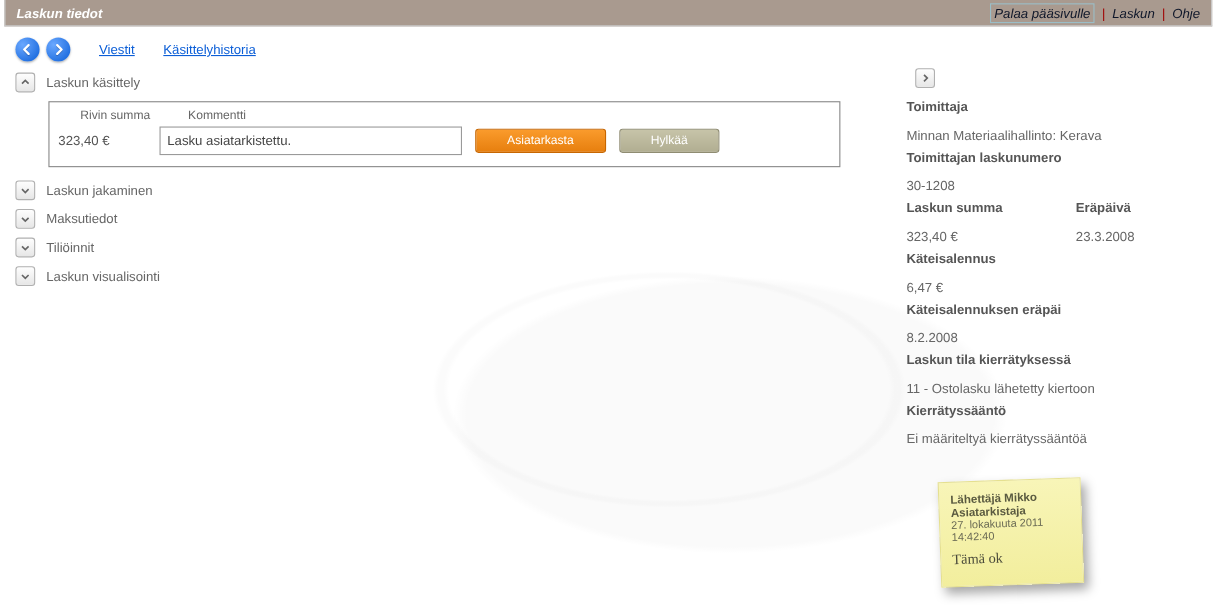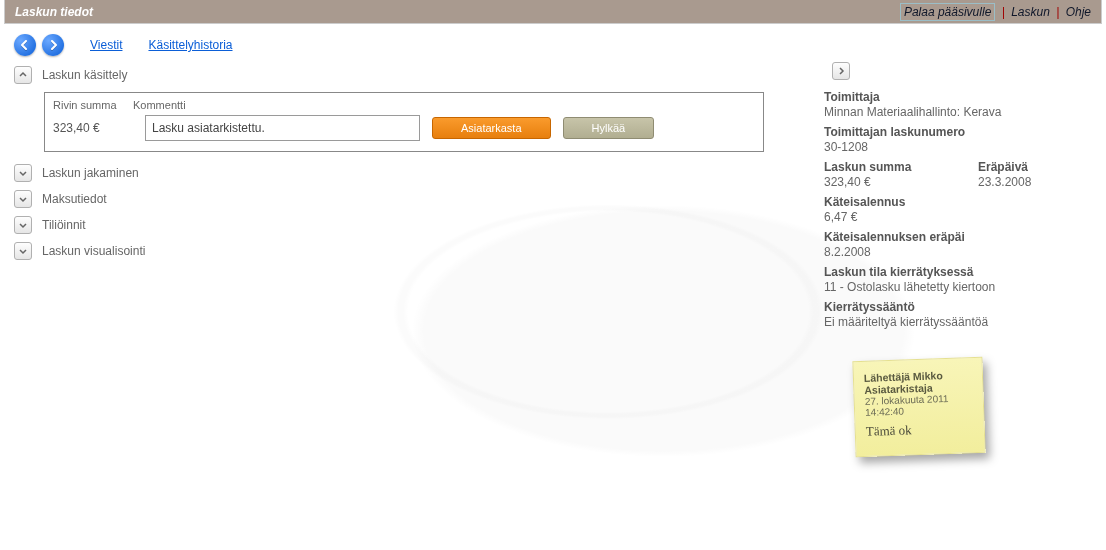--- a/index.html
+++ b/index.html
@@ -108,23 +108,25 @@
 
   .processing-box {
     border: 1px solid #888;
     padding: 6px 8px 10px 8px;
     margin: 4px 0 8px 30px;
     width: 720px;
     background: #fff;
   }
   .processing-box .labels {
     display: flex;
+    gap: 18px;
     color: #666;
     font-size: 11px;
     margin-bottom: 4px;
+    margin-left: 20px;
   }
   .processing-box .labels .l1 { width: 80px; }
   .processing-box .row {
     display: flex;
     align-items: center;
     gap: 12px;
   }
   .rivin-summa { width: 80px; color: #555; }
   .comment-input {
     flex: 0 0 275px;
@@ -149,21 +151,21 @@
     color: #fff;
   }
   .btn-grey {
     background: linear-gradient(#c7c4a9, #b1ae91);
     border-color: #8f8c72;
     color: #fff;
   }
 
   .right-col .info-block { margin-bottom: 6px; }
   .right-col .lbl { font-weight: bold; color: #555; font-size: 12px; }
-  .right-col .val { color: #666; font-size: 12px; margin-top: 1px; }
+  .right-col .val { color: #666; font-size: 12px; margin-top: 12px; }
   .two-col {
     display: flex;
     gap: 40px;
   }
   .two-col > div { flex: 1; }
 
   .sticky {
     position: relative;
     margin-top: 30px;
     margin-left: 30px;

